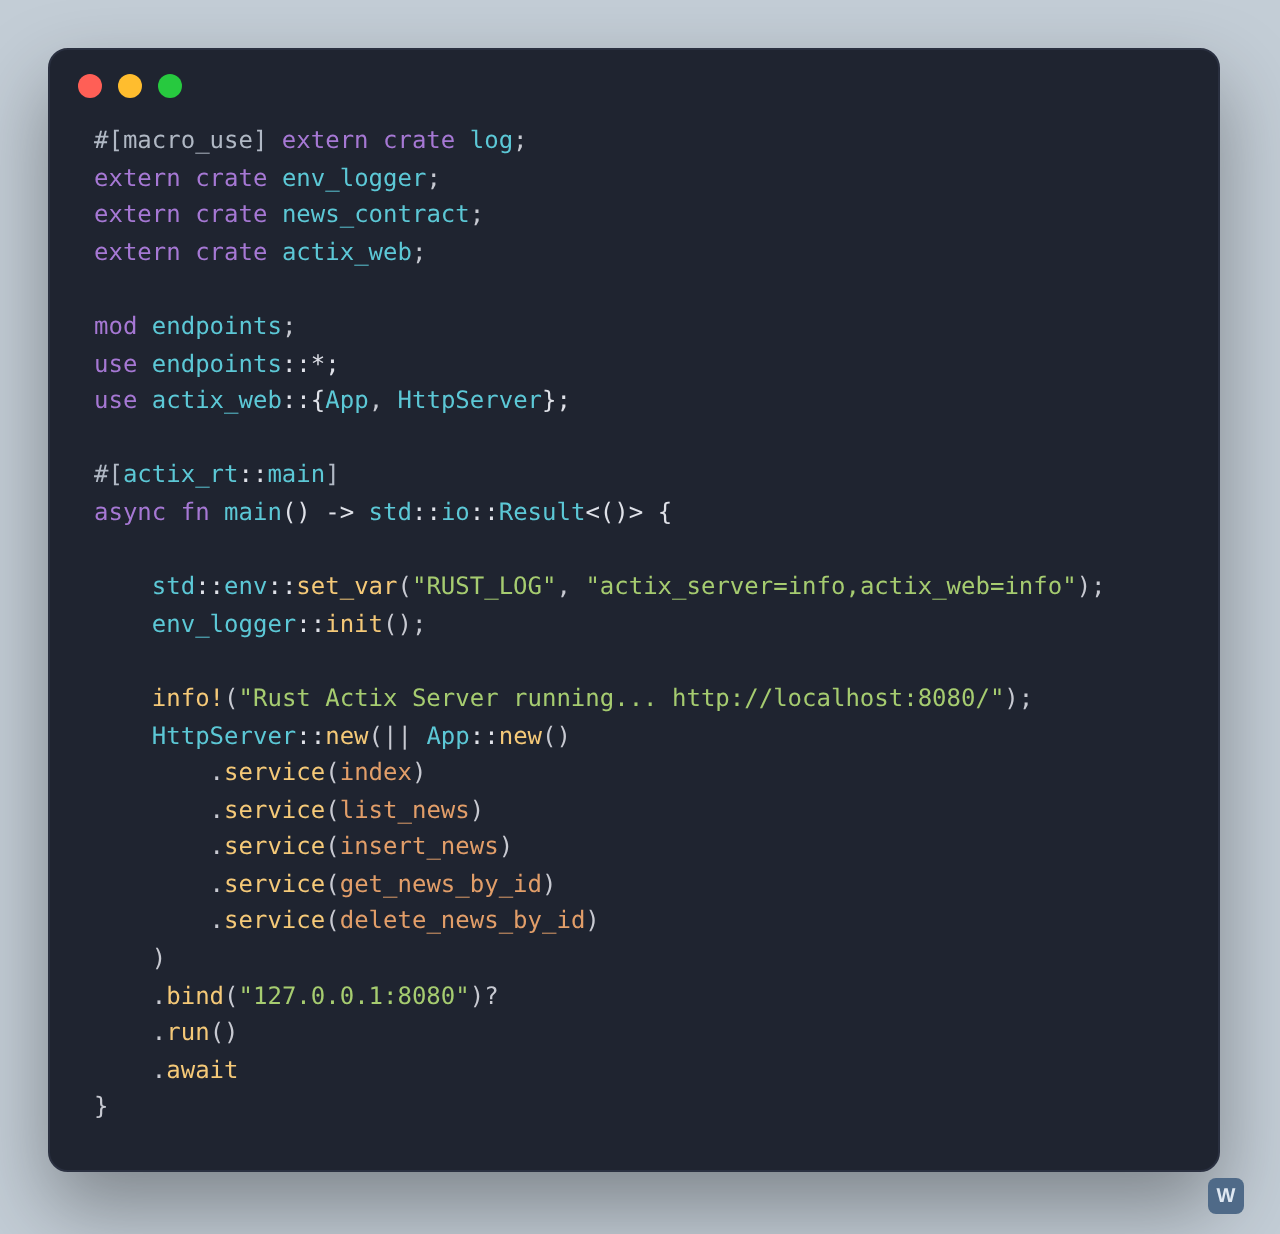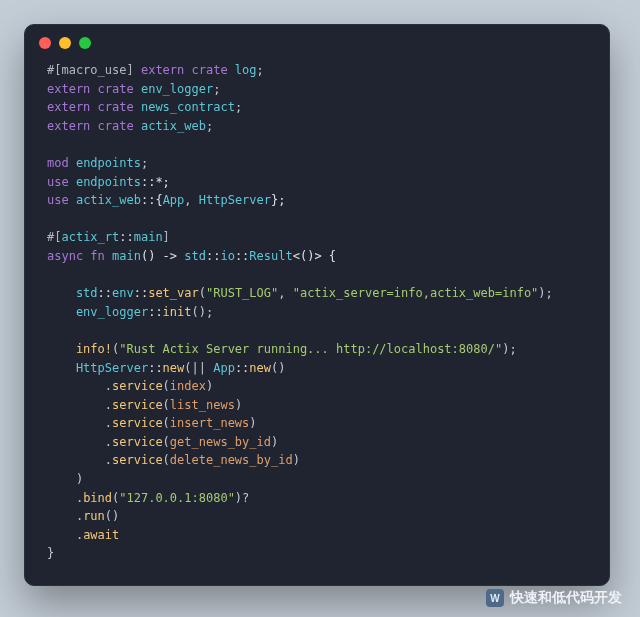--- a/index.html
+++ b/index.html
@@ -57,15 +57,14 @@
 <span class="c-punc">        .</span><span class="c-fn">service</span><span class="c-punc">(</span><span class="c-call">delete_news_by_id</span><span class="c-punc">)</span>
 <span class="c-punc">    )</span>
 <span class="c-punc">    .</span><span class="c-fn">bind</span><span class="c-punc">(</span><span class="c-str">"127.0.0.1:8080"</span><span class="c-punc">)?</span>
 <span class="c-punc">    .</span><span class="c-fn">run</span><span class="c-punc">()</span>
 <span class="c-punc">    .</span><span class="c-fn">await</span>
 <span class="c-punc">}</span></div>
   </div>
 
   <div class="wm">
     <span class="ico">W</span>
-    <span>快速和低代码开发</span>
   </div>
 </div>
 
 </body></html>

